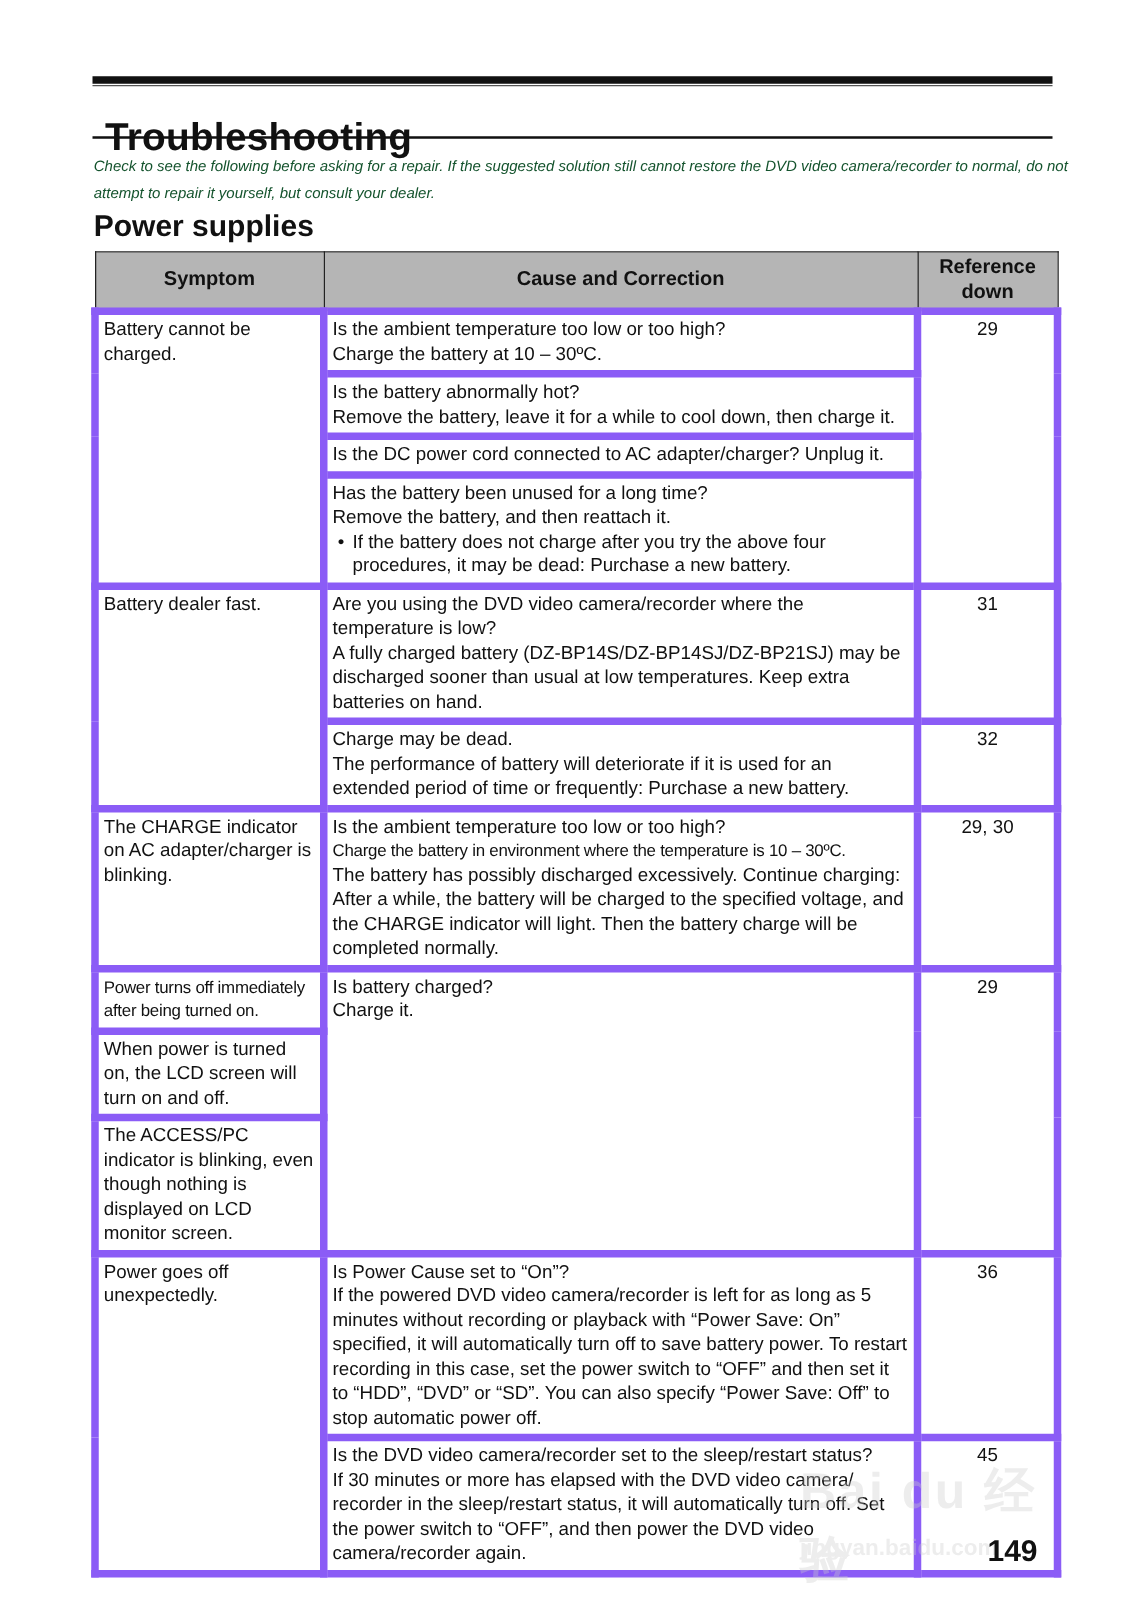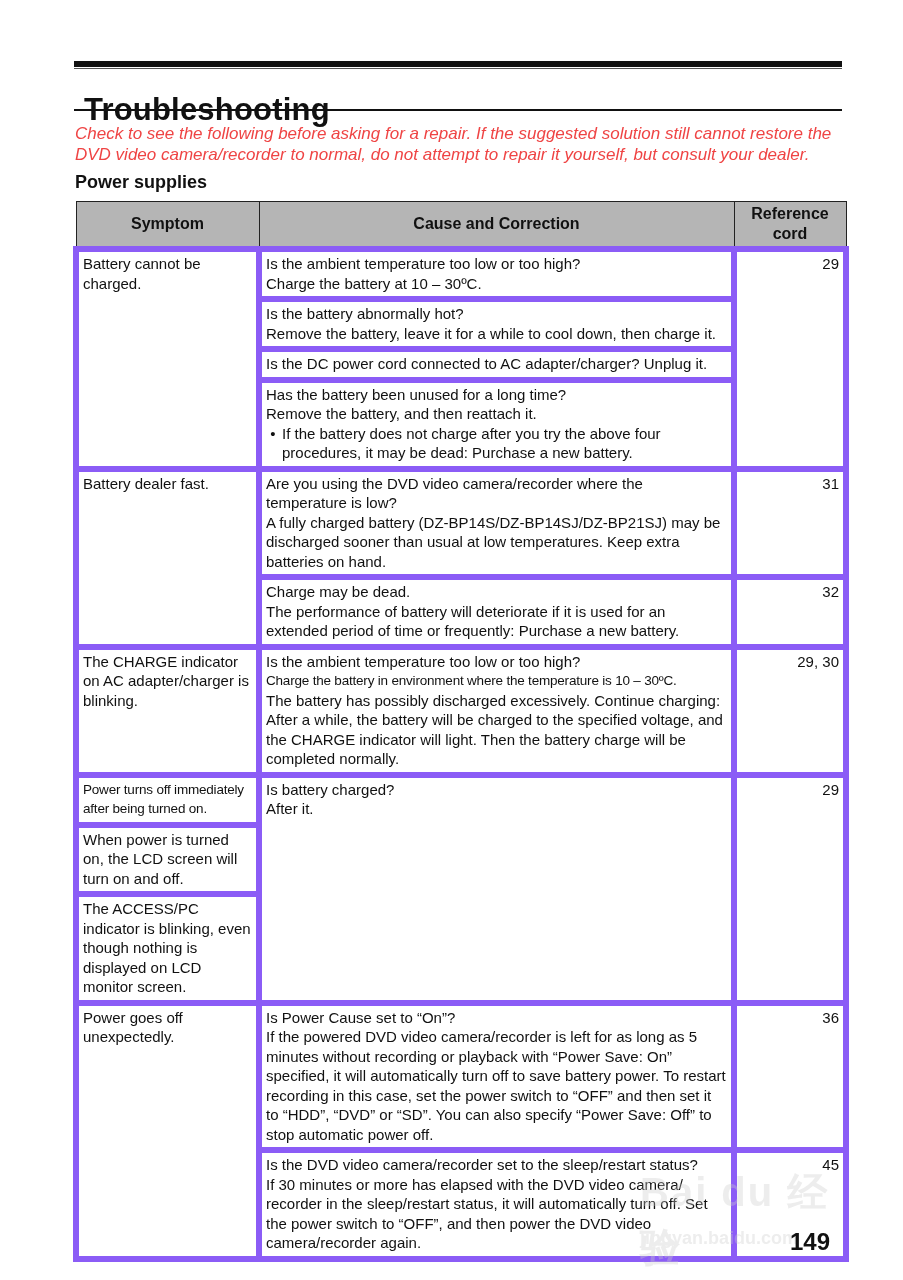--- a/index.html
+++ b/index.html
@@ -3,30 +3,30 @@
 <meta charset="utf-8">
 <style>
   html, body { margin:0; padding:0; background:#ffffff; }
   body { width:903px; height:1280px; position:relative; overflow:hidden;
          font-family:"Liberation Sans", sans-serif; color:#111; }
   .rule-top { position:absolute; left:74px; top:61px; width:768px; height:6px; background:#111; }
   .rule-top2 { position:absolute; left:74px; top:68px; width:768px; height:1px; background:#555; }
   .title { position:absolute; left:84px; top:70px; font-size:31px; font-weight:bold; 
            letter-spacing:0.2px; line-height:38px;margin-top:21px; }
   .rule-under { position:absolute; left:74px; top:109px; width:768px; height:2px; background:#111; }
-  .intro { position:absolute; left:75px; top:123px; width:780px; font-size:17px; font-style:italic;
-           line-height:21px; color:#ef4444; }
-  .section { position:absolute; left:75px; top:171px; font-size:18px; font-weight:bold; line-height:22px; }
+  .intro { position:absolute; left:75px; top:123px; width:780px; font-size:12px; font-style:italic;
+           line-height:21px; color:#14532d; }
+  .section { position:absolute; left:75px; top:171px; font-size:24px; font-weight:bold; line-height:22px; }
 
   table.ts { position:absolute; left:73px; top:201px; width:770px; border-collapse:collapse;
              font-size:15px; line-height:19.5px; table-layout:fixed; }
   table.ts th { background:#b5b5b5; font-weight:bold; font-size:16px; line-height:20px;
                 border:1px solid #222; padding:0 4px; height:44px; text-align:center; }
   table.ts td { border:6px solid #8b5cf6; vertical-align:top; padding:2px 4px 3px 4px; }
-  td.ref { text-align:right; vertical-align:middle; }
+  td.ref { text-align:center; vertical-align:middle; }
   td.sub { border-top:1px solid #444; border-bottom:1px solid #444; }
   .small { font-size:13.5px; letter-spacing:-0.2px; }
   .bullet { display:flex; }
   .bullet .b { width:16px; flex:none; }
   .watermark { position:absolute; left:640px; top:1145px; width:210px; height:100px; opacity:0.35;
                color:#bbb; font-size:40px; font-weight:bold; }
   .wm-1 { position:absolute; left:0; top:20px; font-size:40px; color:#ccc; letter-spacing:2px; }
   .wm-2 { position:absolute; left:0; top:72px; font-size:18px; color:#ccc;margin-top:11px; }
   .page-num { position:absolute; left:790px; top:1228px; font-size:24px; font-weight:bold;text-align:right; }
 </style>
@@ -45,21 +45,21 @@
     <col style="width:183px">
     <col style="width:475px">
     <col style="width:112px">
   </colgroup>
   <thead>
     <tr>
       <th>Symptom</th>
       <th>Cause and Correction</th>
       <th>
         <div>Reference</div>
-        <div>cord</div>
+        <div>down</div>
       </th>
     </tr>
   </thead>
   <tbody>
 
     <tr>
       <td rowspan="4">Battery cannot be charged.</td>
       <td class="sub">
         <div>Is the ambient temperature too low or too high?</div>
         <div>Charge the battery at 10 – 30ºC.</div>
@@ -111,21 +111,21 @@
         <div class="small">Charge the battery in environment where the temperature is 10 – 30ºC.</div>
         <div>The battery has possibly discharged excessively. Continue charging: After a while, the battery will be charged to the specified voltage, and the CHARGE indicator will light. Then the battery charge will be completed normally.</div>
       </td>
       <td class="ref">29, 30</td>
     </tr>
 
     <tr>
       <td class="small">Power turns off immediately after being turned on.</td>
       <td rowspan="3">
         <div>Is battery charged?</div>
-        <div>After it.</div>
+        <div>Charge it.</div>
       </td>
       <td rowspan="3" class="ref">29</td>
     </tr>
     <tr>
       <td>When power is turned on, the LCD screen will turn on and off.</td>
     </tr>
     <tr>
       <td>The ACCESS/PC indicator is blinking, even though nothing is displayed on LCD monitor screen.</td>
     </tr>
 

